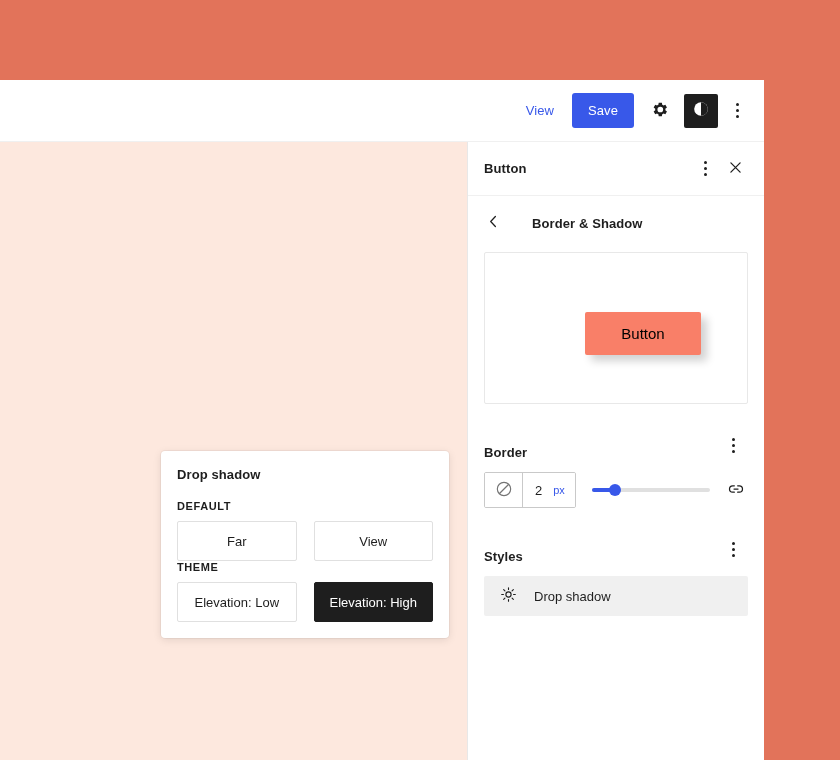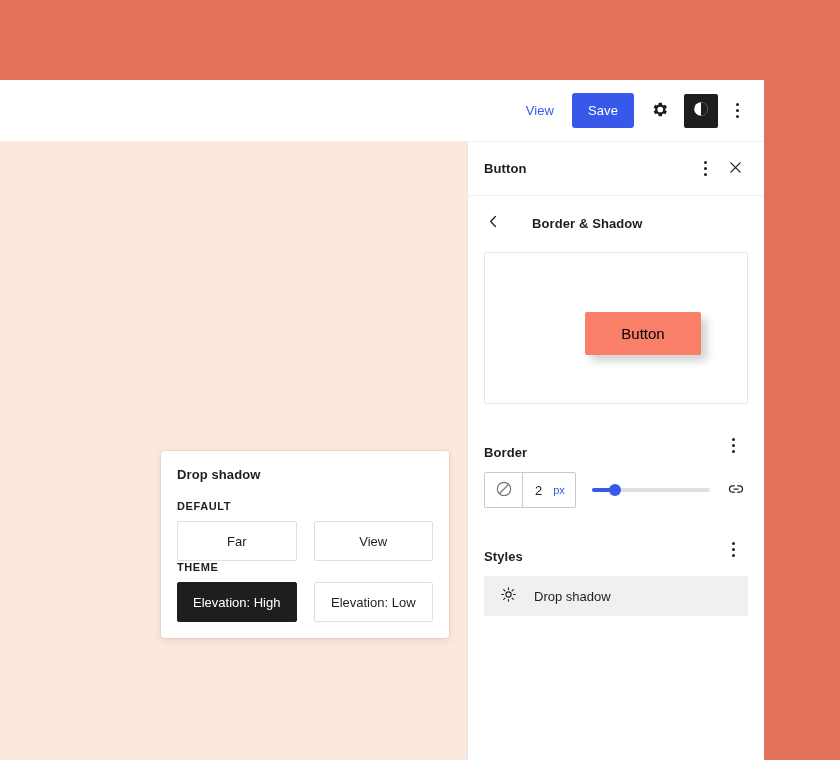--- a/index.html
+++ b/index.html
@@ -412,22 +412,22 @@
           <div class="group-label">DEFAULT</div>
           <div class="preset-grid">
             <button class="preset-btn">Far</button>
             <button class="preset-btn">View</button>
           </div>
         </div>
 
         <div>
           <div class="group-label">THEME</div>
           <div class="preset-grid">
+            <button class="preset-btn">Elevation: Low</button>
             <button class="preset-btn is-selected">Elevation: High</button>
-            <button class="preset-btn">Elevation: Low</button>
           </div>
         </div>
       </div>
 
     </div>
 
     <div id="sidebar">
 
       <div class="sidebar-header">
         <span class="title">Button</span>

